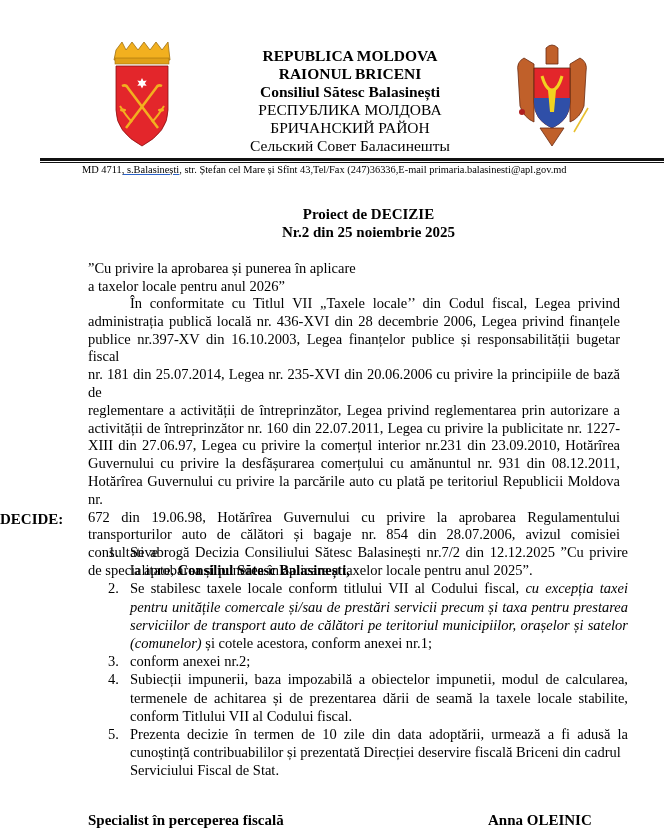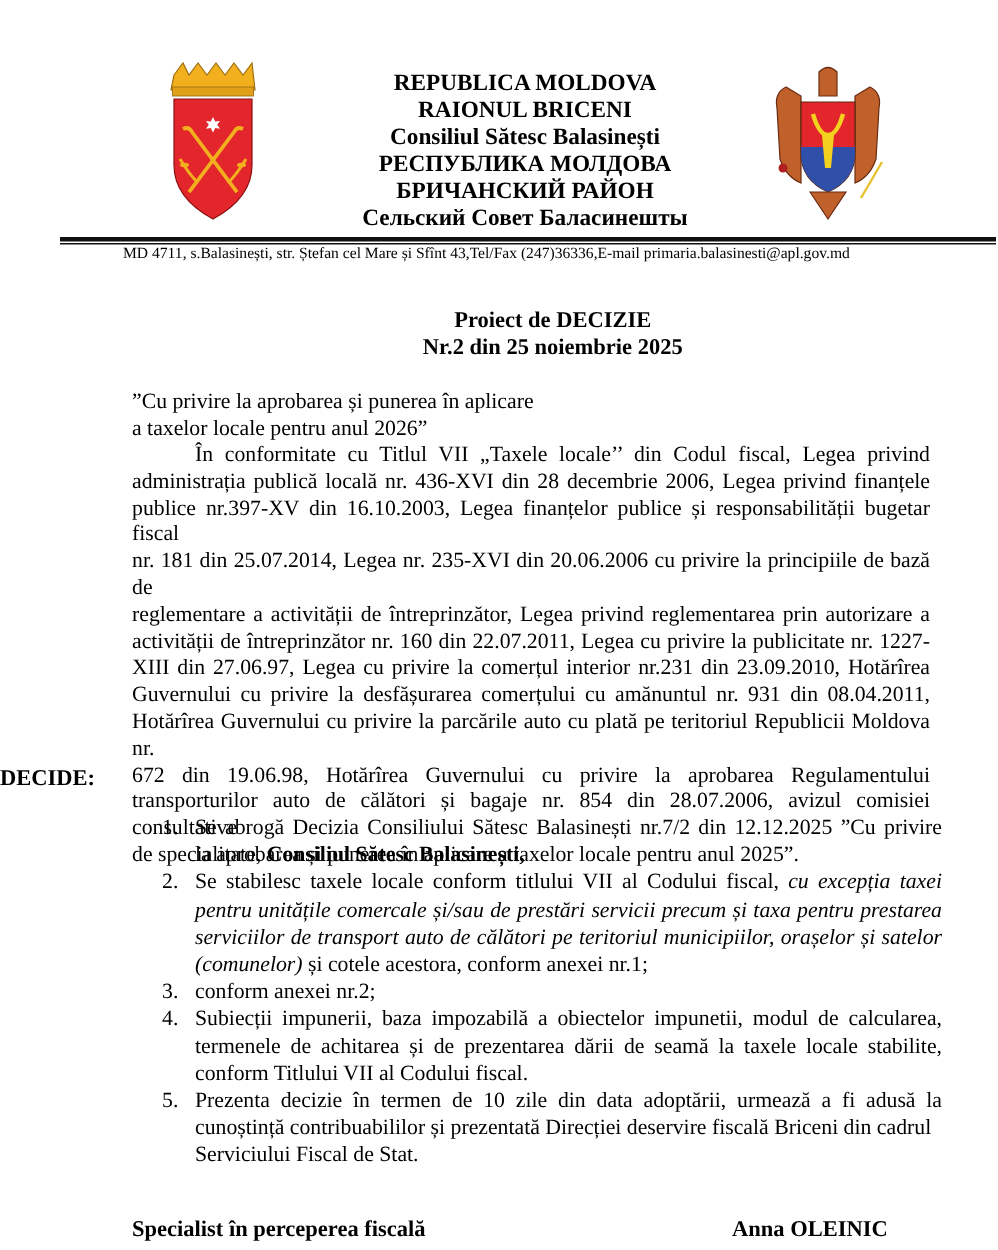--- a/index.html
+++ b/index.html
@@ -1,24 +1,24 @@
 <!DOCTYPE html>
 <html><head>
 <meta charset="utf-8">
 <style>
   html, body { margin:0; padding:0; background:#fff; }
   body { width:665px; height:833px; position:relative; overflow:hidden;
          font-family:"Liberation Serif", serif; color:#000; }
   .hdr { position:absolute; left:230px; top:47px; width:240px; text-align:center; font-size:15.5px; line-height:18px; }
   .hdr .b { font-weight:bold; }
-  .hdr div { white-space:nowrap;font-weight:bold; }
+  .hdr div { white-space:nowrap; }
   .rule1 { position:absolute; left:40px; width:624px; top:158px; height:3px; background:#111; }
   .rule2 { position:absolute; left:40px; width:624px; top:162px; height:1px; background:#111; }
   .addr { position:absolute; left:82px; top:164px; width:570px; font-size:10.4px; white-space:nowrap; }
-  .addr .ul { text-decoration-color:#2a62c9; }
+  .addr .ul { text-decoration: underline; text-decoration-color:#2a62c9; }
   .title { position:absolute; left:0; width:665px; text-align:center; font-weight:bold; font-size:15px; line-height:18px;padding-left:36px; }
   .p { position:absolute; left:88px; width:532px; font-size:14.5px; line-height:17.8px; text-align:justify; }
   .line { white-space:nowrap; display:block; }
   .just { text-align:justify; text-align-last:justify; display:block; white-space:normal; }
   .decide { position:absolute; left:0; width:665px; font-weight:bold; font-size:15px; top:511px; }
   ol.items { position:absolute; left:108px; top:543px; width:520px; margin:0; padding:0; list-style:none; font-size:14.5px; line-height:18.2px; }
   ol.items li { position:relative; padding-left:22px; margin-bottom:0; }
   ol.items li .num { position:absolute; left:0; top:0; }
   .sig { position:absolute; top:812px; font-weight:bold; font-size:15px; }
   .emblem { position:absolute; }
@@ -92,21 +92,21 @@
 </div>
 
 <div class="p" style="top:295px;">
   <span class="just" style="text-indent:42px;">În conformitate cu Titlul VII „Taxele locale’’ din Codul fiscal, Legea privind</span>
   <span class="just">administrația publică locală nr. 436-XVI din 28 decembrie 2006, Legea privind finanțele</span>
   <span class="just">publice nr.397-XV din 16.10.2003, Legea finanțelor publice și responsabilității bugetar fiscal</span>
   <span class="just">nr. 181 din 25.07.2014, Legea nr. 235-XVI din 20.06.2006 cu privire la principiile de bază de</span>
   <span class="just">reglementare a activității de întreprinzător, Legea privind reglementarea prin autorizare a</span>
   <span class="just">activității de întreprinzător nr. 160  din  22.07.2011, Legea cu privire la publicitate nr. 1227-</span>
   <span class="just">XIII  din  27.06.97, Legea cu privire la comerțul interior nr.231 din 23.09.2010, Hotărîrea</span>
-  <span class="just">Guvernului cu privire la desfășurarea comerțului cu amănuntul nr. 931  din  08.04.2011,</span>
+  <span class="just">Guvernului cu privire la desfășurarea comerțului cu amănuntul nr. 931  din  08.12.2011,</span>
   <span class="just">Hotărîrea Guvernului cu privire la parcările auto cu plată pe teritoriul Republicii Moldova nr.</span>
   <span class="just">672  din  19.06.98, Hotărîrea Guvernului cu privire la aprobarea Regulamentului</span>
   <span class="just">transporturilor auto de călători și bagaje nr. 854 din 28.07.2006, avizul comisiei consultative</span>
   <span class="line"><span>de specialitate, </span><b>Consiliul Sătesc Balasinești,</b></span>
 </div>
 
 <div class="decide">DECIDE:</div>
 
 <ol class="items">
   <li>

